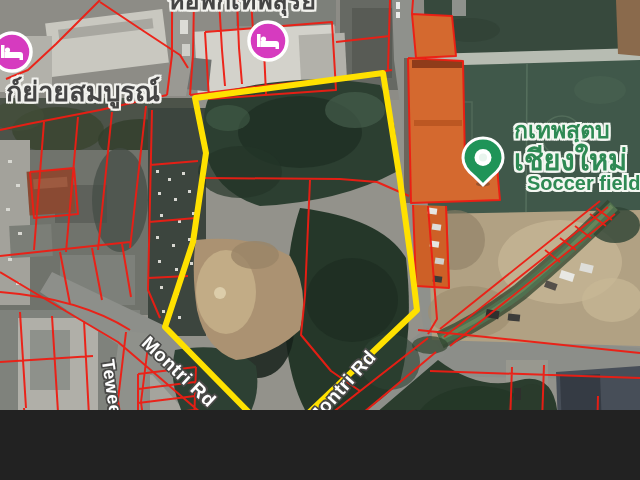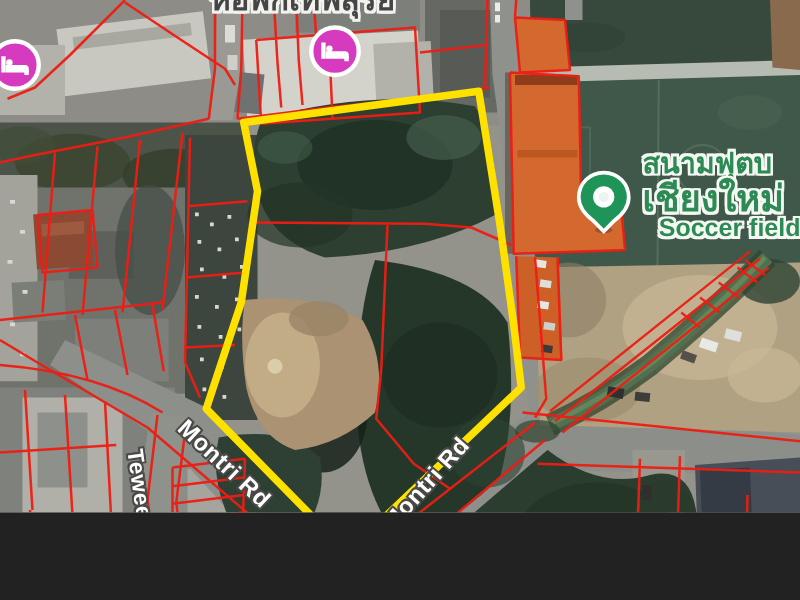--- a/index.html
+++ b/index.html
@@ -267,22 +267,23 @@
     <svg width="44" height="52" viewBox="0 0 44 52">
       <ellipse cx="22" cy="48" rx="7" ry="2.5" fill="#2a2a2a" opacity=".35"></ellipse>
       <path d="M22,2 C33.2,2 42,10.8 42,22 C42,29.6 37.2,35.4 30.4,40.6 L22,49 L13.6,40.6 C6.8,35.4 2,29.6 2,22 C2,10.8 10.8,2 22,2 Z" fill="#1f9458" stroke="#ffffff" stroke-width="3"></path>
       <circle cx="22" cy="21.5" r="8.5" fill="#ffffff"></circle>
       <circle cx="22" cy="21.5" r="4" fill="#e9f5ee"></circle>
     </svg>
   </div>
 
   <div class="lbl lbl-dark" style="left:168px;top:-13px;font-size:25px;">หอพักเทพสุริย</div>
 
-
-  <div class="lbl lbl-green" style="left:514px;top:118px;font-size:23px;">สนามฟุตบ</div>
+  <div class="lbl lbl-dark" style="left:6px;top:78px;font-size:27px;">ก์ย่ายสมบูรณ์</div>
+
+  <div class="lbl lbl-green" style="left:514px;top:118px;font-size:23px;">กเทพสุตบ</div>
   <div class="lbl lbl-green" style="left:514px;top:145px;font-size:29px;">เชียงใหม่</div>
   <div class="lbl lbl-green" style="left:511px;top:173px;font-size:20px;margin-left:16px;">Soccer field</div>
 
   <div class="lbl lbl-road" style="left:132px;top:362px;transform:rotate(43deg);transform-origin:center;">Montri Rd</div>
 
   <div class="lbl lbl-road" style="left:295px;top:378px;transform:rotate(-48deg);transform-origin:center;">Montri Rd</div>
 
   <div class="lbl lbl-road" style="left:62px;top:402px;font-size:18px;transform:rotate(82deg);transform-origin:center;">Tewee Uthit</div>
 
 </div>

